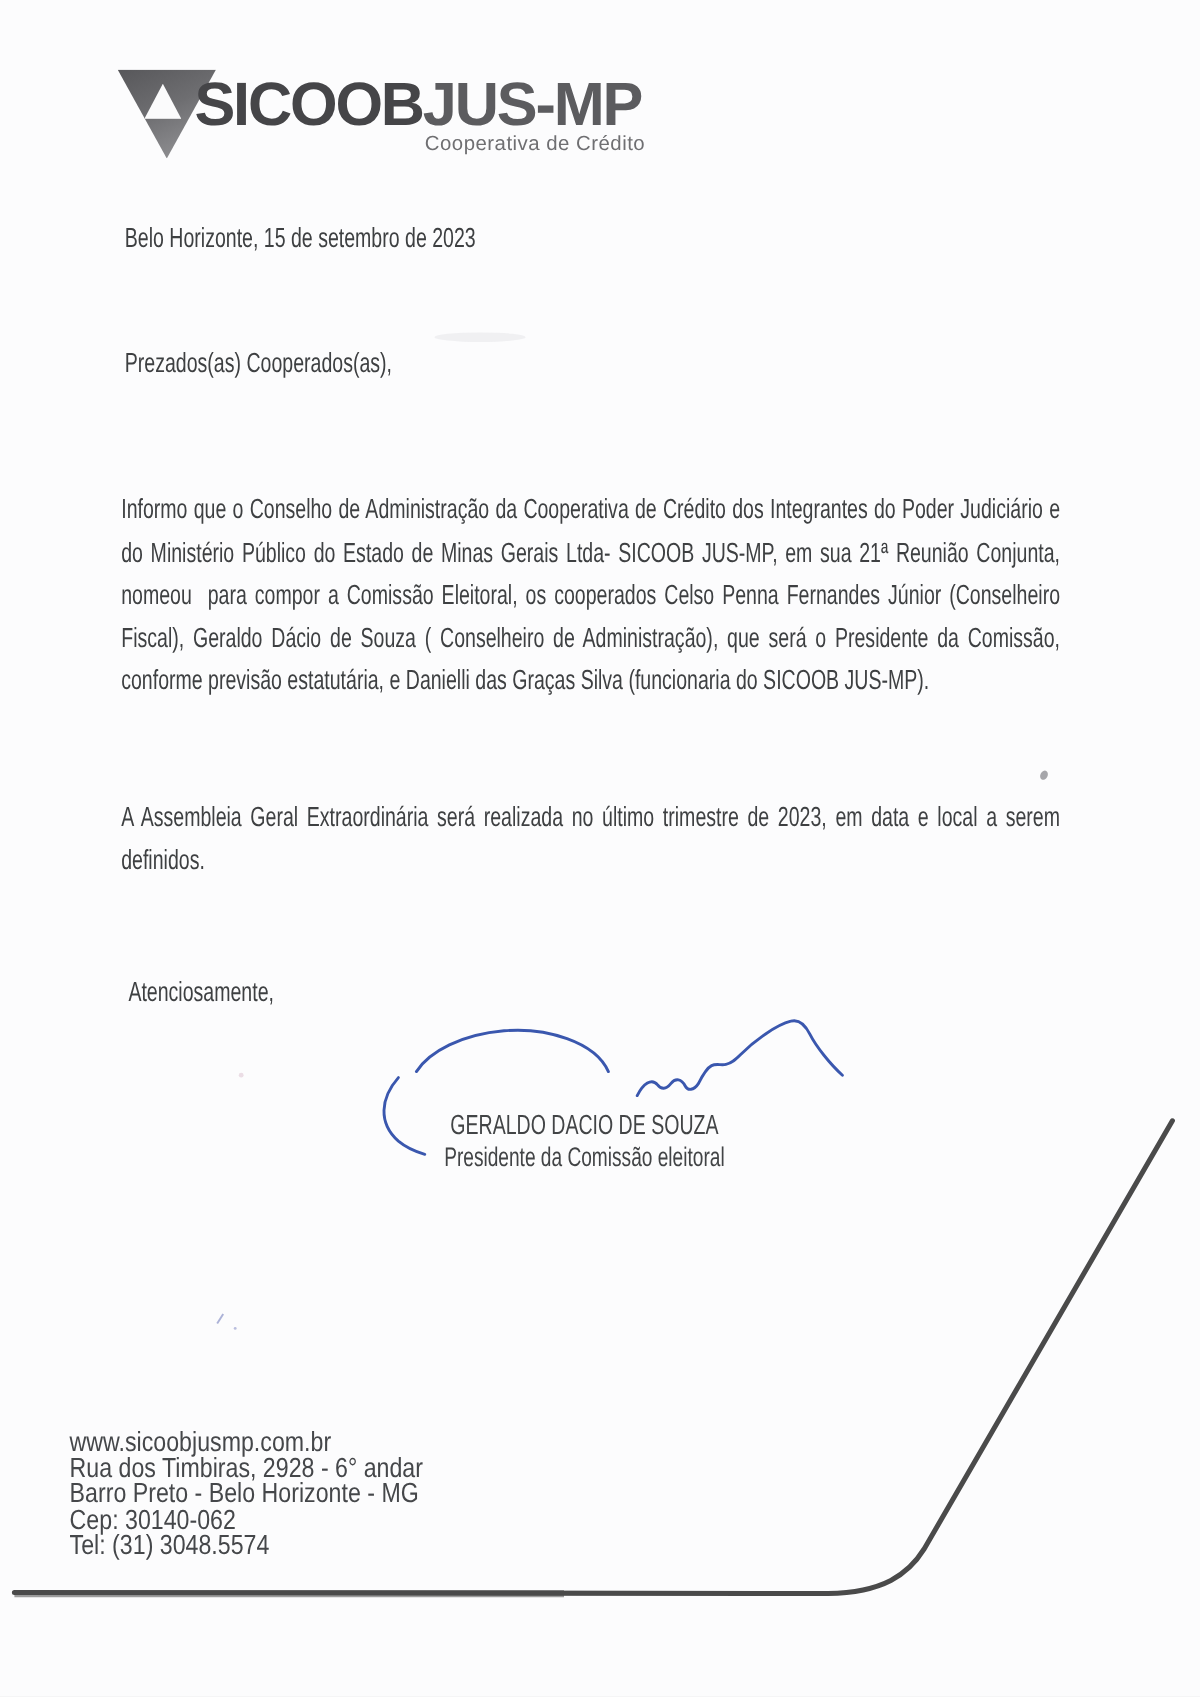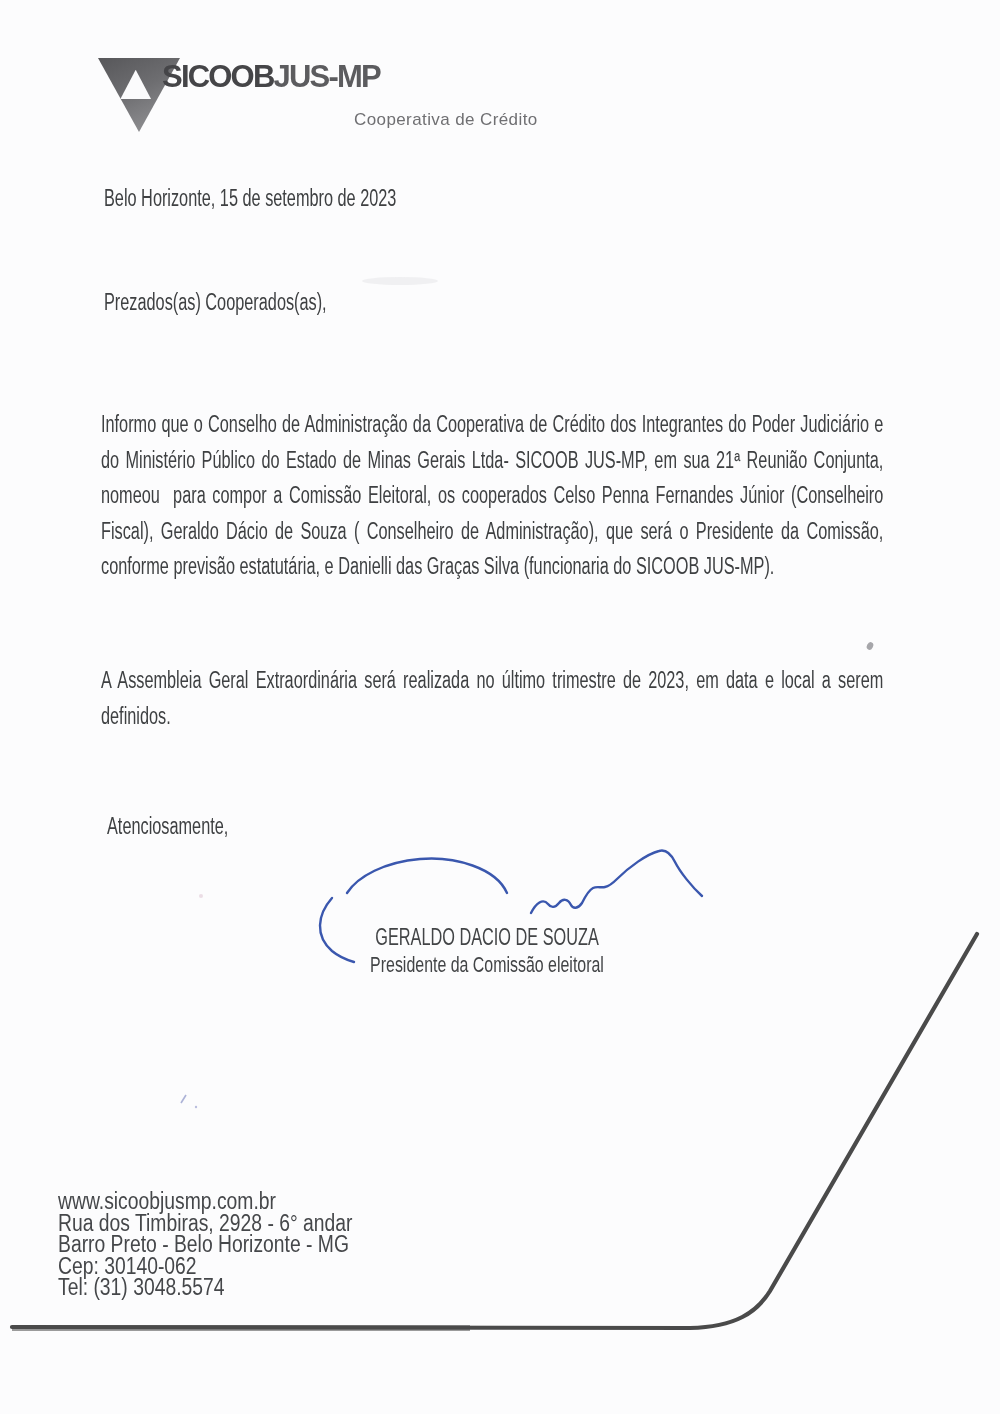--- a/index.html
+++ b/index.html
@@ -16,21 +16,21 @@
     clip-path:polygon(0 0,100% 0,50% 100%);
     background:linear-gradient(155deg,#57575a 0%,#6e6e71 45%,#828285 70%,#98989a 100%);
   }
   .logo-icon-inner {
     position:absolute; left:27%; top:16%; width:38%; height:40%;
     clip-path:polygon(50% 0,0 100%,100% 100%);
     background:#fbfbfc;
   }
   .wordmark {
     position:absolute; left:162px; top:61px;
-    font-size:31px; font-weight:700; letter-spacing:-1.8px; line-height:1;
+    font-size:51px; font-weight:700; letter-spacing:-1.8px; line-height:1;
     white-space:nowrap;
   }
   .wordmark .brand  { color:#454548; }
   .wordmark .suffix { color:#5c5c5f; }
   .tagline {
     position:absolute; left:354px; top:110px;
     font-size:17px; color:#6f6f72; letter-spacing:.4px; white-space:nowrap;
   }
 
   

